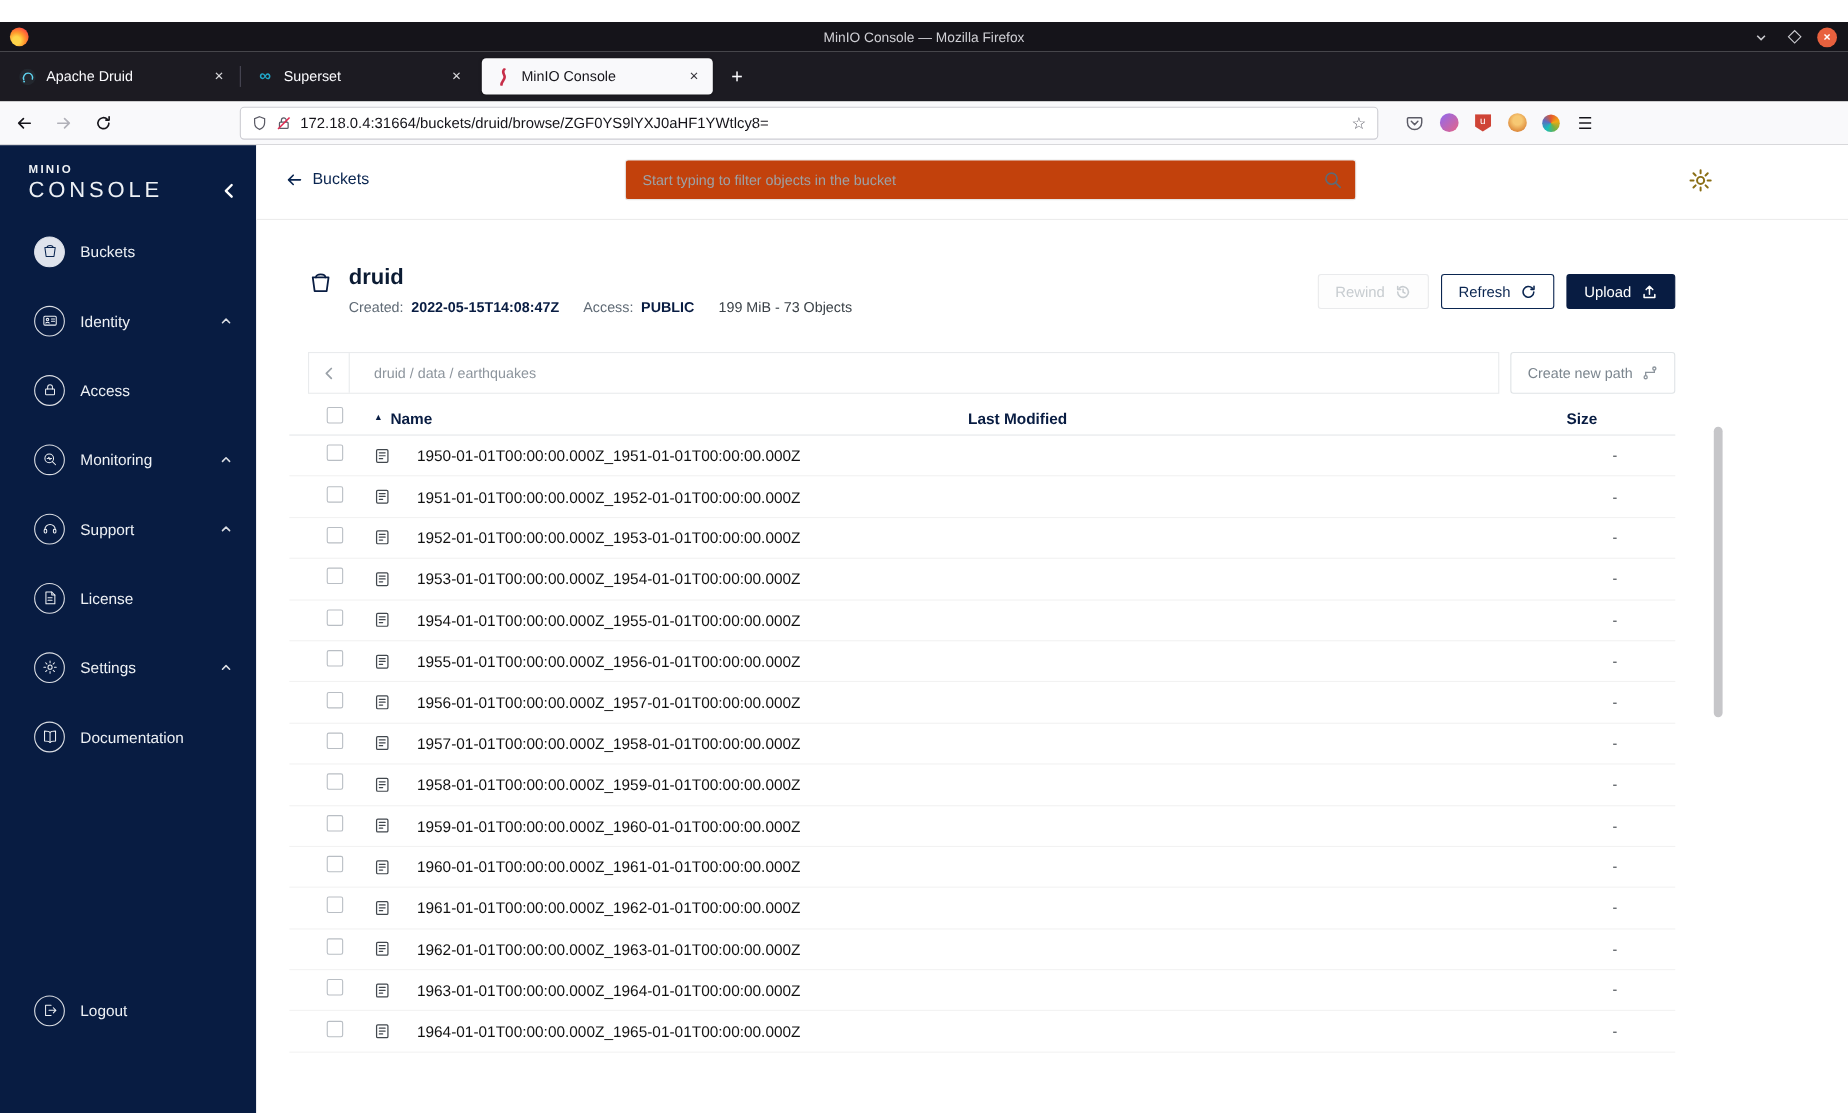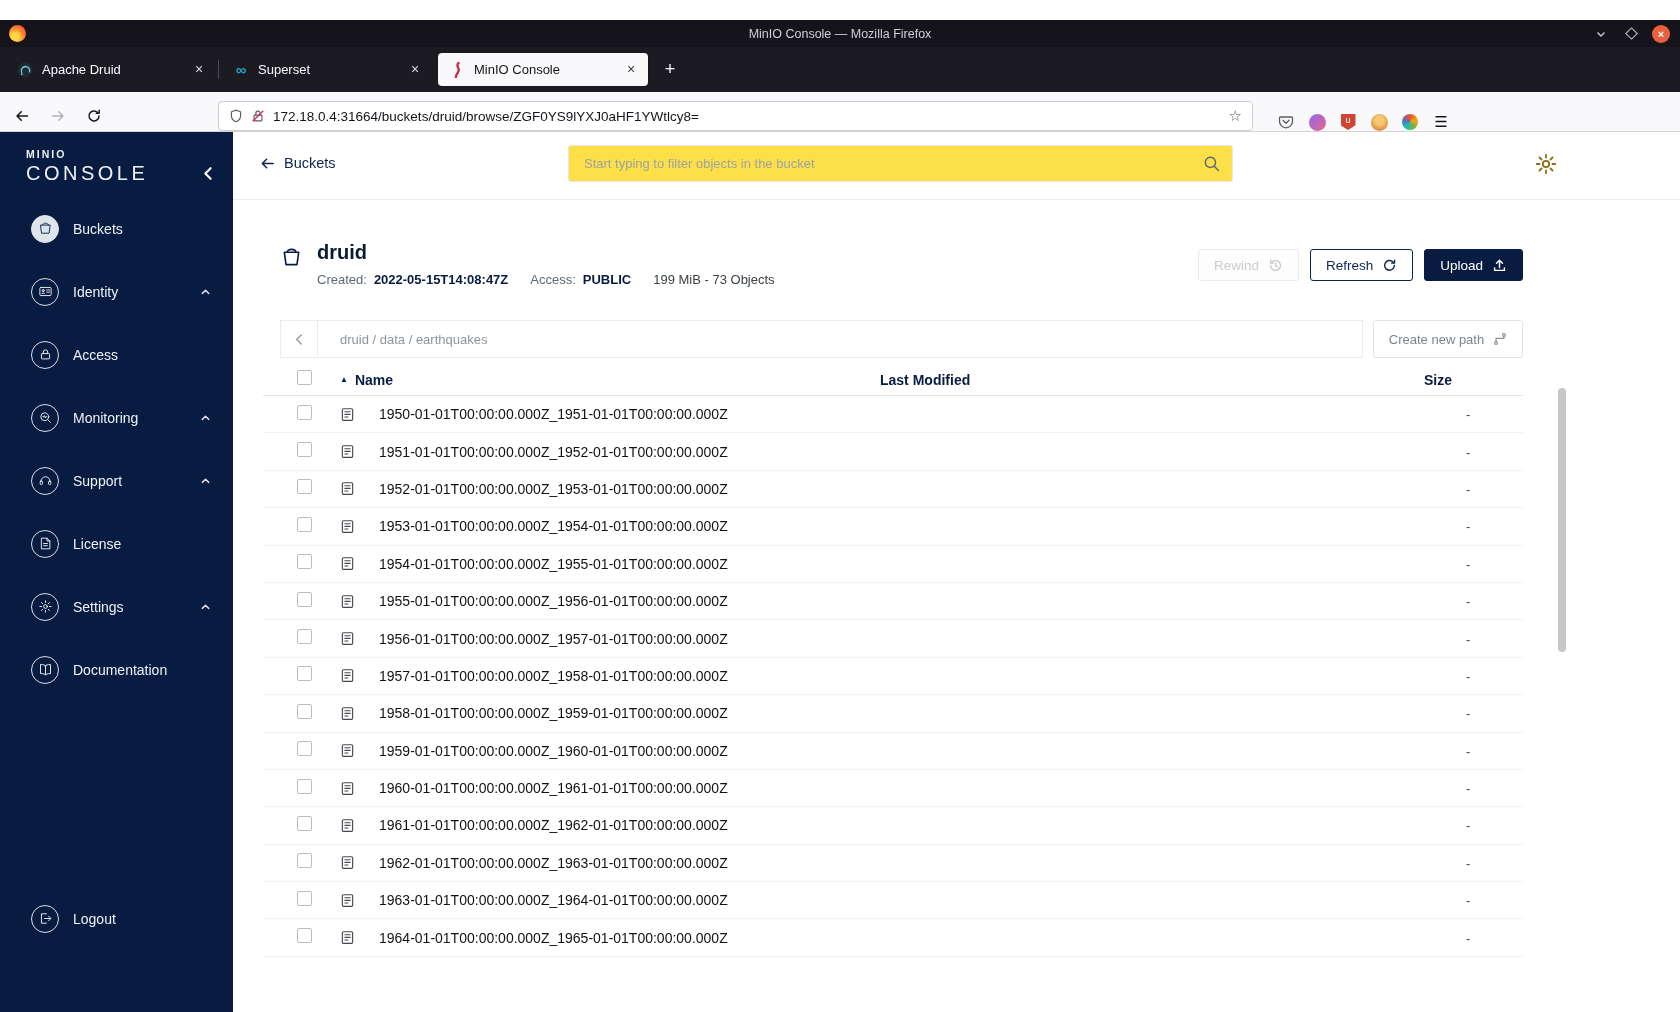--- a/index.html
+++ b/index.html
@@ -32,21 +32,21 @@
   .tab .tab-close{width:18px;height:18px;border-radius:3px;text-align:center;line-height:17px;font-size:14px;color:inherit;opacity:.85;}
   .tab-1{left:6px;}
   .tab-2{left:222px;}
   .tab-3{left:438px;background:#f9f9fb;color:#15141a;box-shadow:0 0 2px rgba(0,0,0,.35);}
   .tab-sep{position:absolute;top:13px;left:218px;width:1px;height:19px;background:#4a4956;}
   .newtab{position:absolute;left:656px;top:9px;width:28px;height:28px;border-radius:4px;color:#fbfbfe;
     font-size:18px;text-align:center;line-height:27px;}
   .fav-superset{color:#20a7c9;font-size:15px;font-weight:bold;line-height:16px;}
 
   
-  .toolbar{height:40px;background:#f9f9fb;border-bottom:1px solid #d4d4d8;display:flex;align-items:flex-end;padding-left:4px;}
+  .toolbar{height:40px;background:#f9f9fb;border-bottom:1px solid #d4d4d8;display:flex;align-items:center;padding-left:4px;}
   .navbtn{width:36px;height:30px;border-radius:4px;display:flex;align-items:center;justify-content:center;flex:none;}
   .navbtn svg{width:16px;height:16px;fill:none;stroke:#15141a;stroke-width:1.5;stroke-linecap:round;stroke-linejoin:round;}
   .navbtn.disabled svg{stroke:#b1b1b9;}
   .urlbar{margin-left:106px;width:1035px;height:30px;background:#fff;border:1px solid #cdcdd3;border-radius:4px;
     display:flex;align-items:center;padding:0 10px;gap:8px;}
   .urlbar svg{width:14px;height:14px;fill:none;stroke:#5b5b66;stroke-width:1.3;flex:none;}
   .url-text{flex:1;font-size:13.5px;color:#15141a;white-space:nowrap;overflow:hidden;}
   .star{color:#5b5b66;font-size:15px;flex:none;}
   .tool-icons{display:flex;align-items:center;gap:13px;margin-left:24px;}
   .ticon{width:18px;height:18px;display:inline-flex;align-items:center;justify-content:center;}
@@ -79,21 +79,21 @@
   .nav-chev svg{width:11px;height:11px;fill:none;stroke:rgba(255,255,255,.85);stroke-width:1.6;stroke-linecap:round;stroke-linejoin:round;}
   .logout-item{position:absolute;bottom:82px;left:0;right:0;}
 
   
   .main{position:relative;flex:1;background:#fff;overflow:hidden;}
   .main-header{position:relative;height:68px;border-bottom:1px solid #ececec;background:#fff;}
   .back-link{position:absolute;left:27px;top:23px;display:flex;align-items:center;gap:9px;color:#0a2550;font-size:14.5px;cursor:pointer;}
   .back-link svg{width:15px;height:15px;fill:none;stroke:#0a2550;stroke-width:1.6;stroke-linecap:round;stroke-linejoin:round;}
   .search-wrap{position:absolute;left:335px;top:13px;width:665px;height:37px;}
   .search-wrap input{width:100%;height:100%;border:1px solid #e7e7e7;border-radius:3px;padding:0 42px 0 15px;
-    font-size:13px;color:#121212;font-family:"Liberation Sans",sans-serif;outline:none;background:#fde047;}
+    font-size:13px;color:#121212;font-family:"Liberation Sans",sans-serif;outline:none;background:#c2410c;}
   .search-wrap input::placeholder{color:#9da2a6;}
   .search-wrap .mag{position:absolute;right:13px;top:10px;width:17px;height:17px;}
   .search-wrap .mag svg{width:17px;height:17px;fill:none;stroke:#5e6a75;stroke-width:1.4;stroke-linecap:round;}
   .gear-top{position:absolute;right:122px;top:20px;width:24px;height:24px;color:var(--gear-gold);cursor:pointer;}
   .gear-top svg{width:24px;height:24px;fill:none;stroke:currentColor;stroke-width:1.8;stroke-linecap:round;}
 
   .content{padding:28px 157px 0 30px;height:832px;overflow:hidden;}
 
   
   .bucket-head{position:relative;padding-left:17px;height:88px;}

